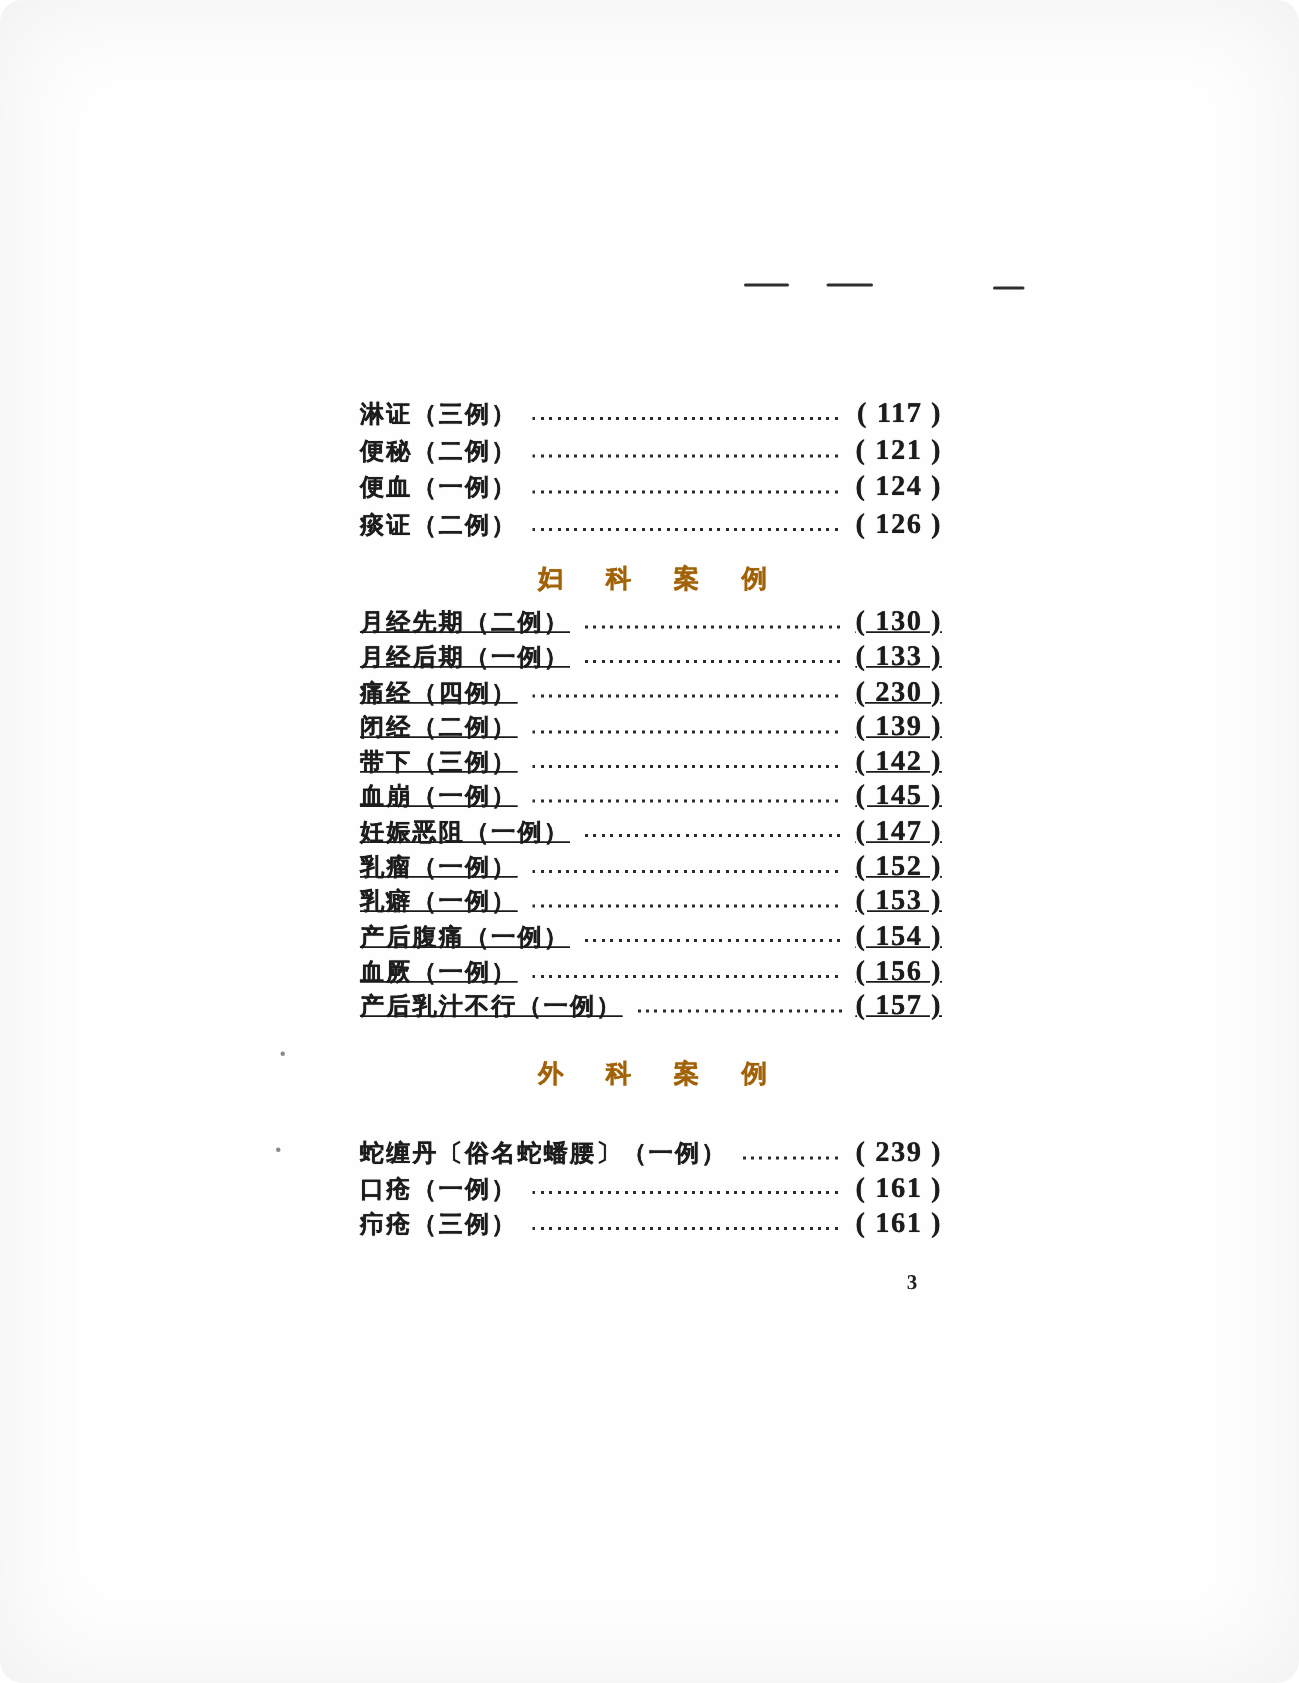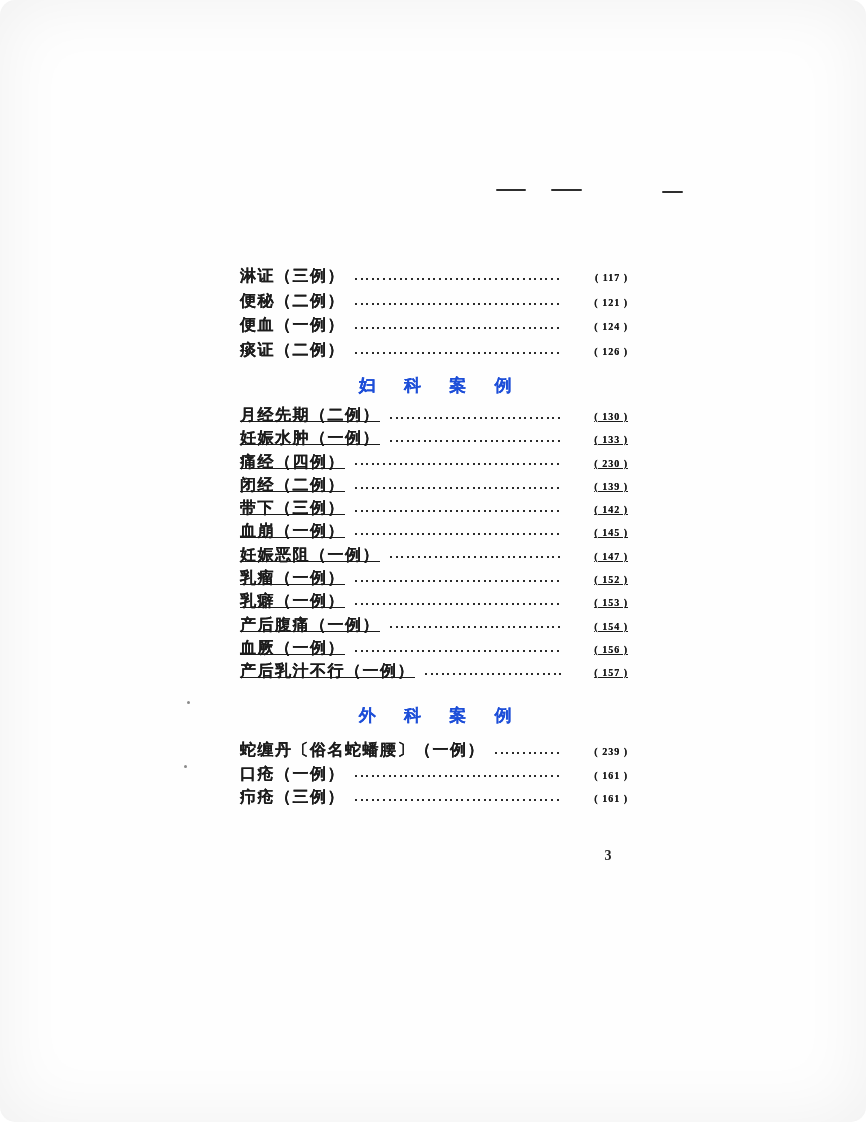--- a/index.html
+++ b/index.html
@@ -28,26 +28,26 @@
   .rows-a .row{height:24.6px;line-height:24.6px;}
   .rows-b .row{height:23.3px;line-height:23.3px;text-decoration:underline;}
   .rows-c .row{height:23.5px;line-height:23.5px;}
   .tt{flex:0 0 auto;}
   .leader{
     flex:1 1 auto;align-self:center;height:2px;margin:6px 8px 0 10px;
     background-image:repeating-linear-gradient(to right,#2b2b2b 0 2px,transparent 2px 5.6px);
   }
   .pg{
     flex:0 0 auto;min-width:58px;text-align:right;
-    font-size:10px;letter-spacing:1px;font-weight:bold;
+    font-size:19px;letter-spacing:1px;font-weight:bold;
   }
   .sec-h{
     position:absolute;left:240px;width:388px;text-align:center;
     font-size:17px;font-weight:bold;letter-spacing:12px;text-indent:14px;
-    color:#1d4ed8;text-shadow:0 0 0.5px currentColor;
+    color:#a16207;text-shadow:0 0 0.5px currentColor;
   }
   .page-num{
     position:absolute;left:598px;top:848px;width:20px;text-align:center;
     font-size:14px;font-weight:bold;color:#222;
   }
 </style>
 </head>
 <body>
 
 <div class="scan-page">
@@ -83,21 +83,21 @@
 
   <div class="sec-h" style="top:374px;">妇 科 案 例</div>
 
   <div class="toc-block rows-b" style="top:403px;">
     <div class="row">
       <span class="tt">月经先期（二例）</span>
       <span class="leader"></span>
       <span class="pg">( 130 )</span>
     </div>
     <div class="row">
-      <span class="tt">妊娠水肿（一例）</span>
+      <span class="tt">月经后期（一例）</span>
       <span class="leader"></span>
       <span class="pg">( 133 )</span>
     </div>
     <div class="row">
       <span class="tt">痛经（四例）</span>
       <span class="leader"></span>
       <span class="pg">( 230 )</span>
     </div>
     <div class="row">
       <span class="tt">闭经（二例）</span>
@@ -141,21 +141,21 @@
     </div>
     <div class="row">
       <span class="tt">产后乳汁不行（一例）</span>
       <span class="leader"></span>
       <span class="pg">( 157 )</span>
     </div>
   </div>
 
   <div class="sec-h" style="top:704px;">外 科 案 例</div>
 
-  <div class="toc-block rows-c" style="top:738px;">
+  <div class="toc-block rows-c" style="top:757px;">
     <div class="row">
       <span class="tt">蛇缠丹〔俗名蛇蟠腰〕（一例）</span>
       <span class="leader"></span>
       <span class="pg">( 239 )</span>
     </div>
     <div class="row">
       <span class="tt">口疮（一例）</span>
       <span class="leader"></span>
       <span class="pg">( 161 )</span>
     </div>

